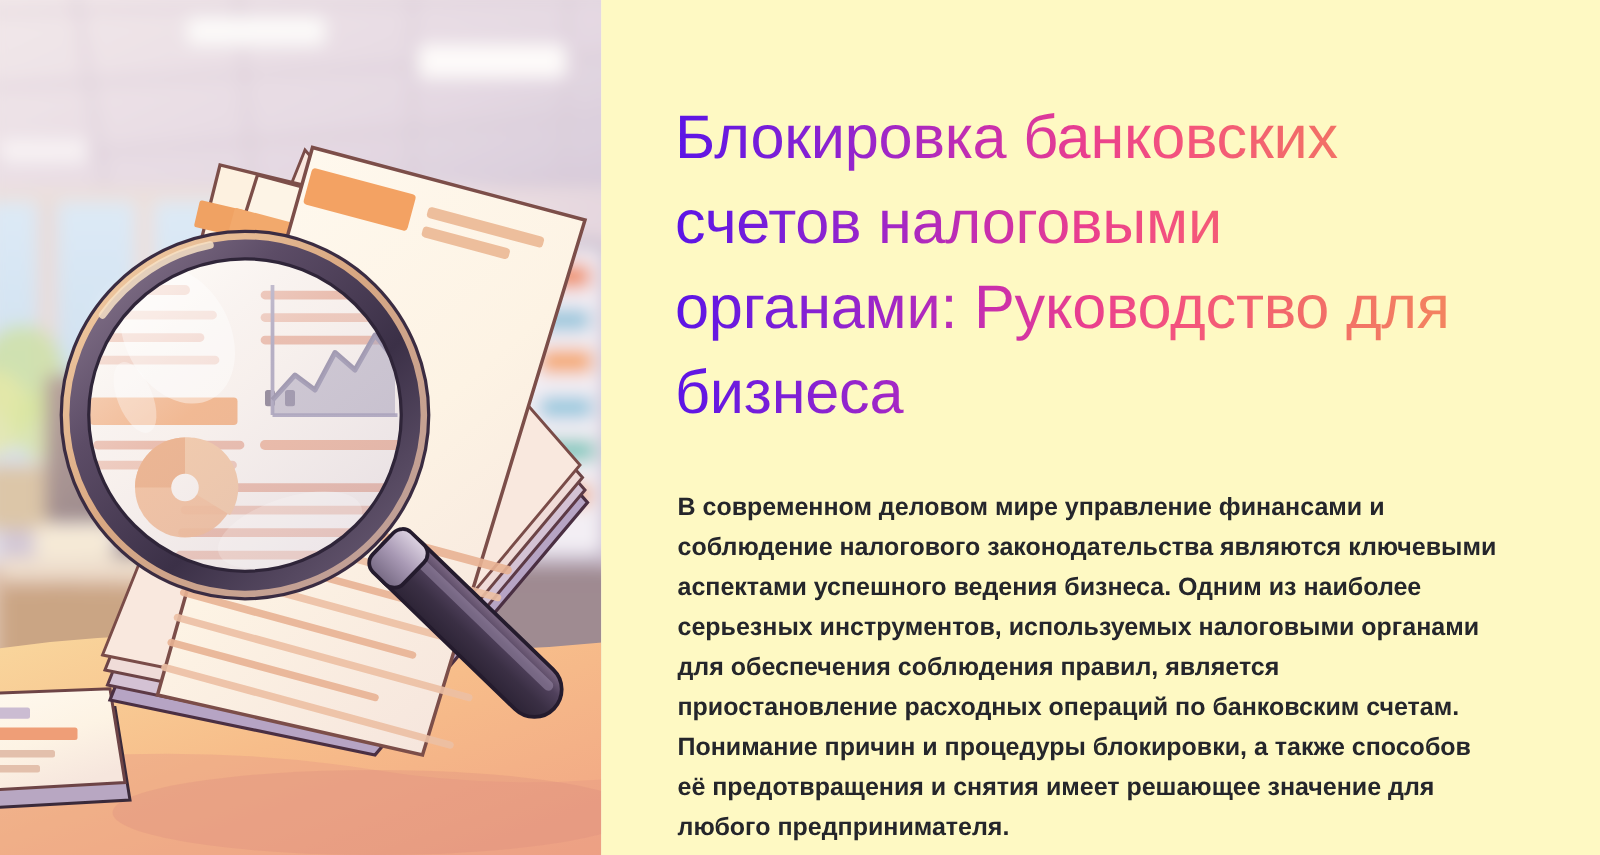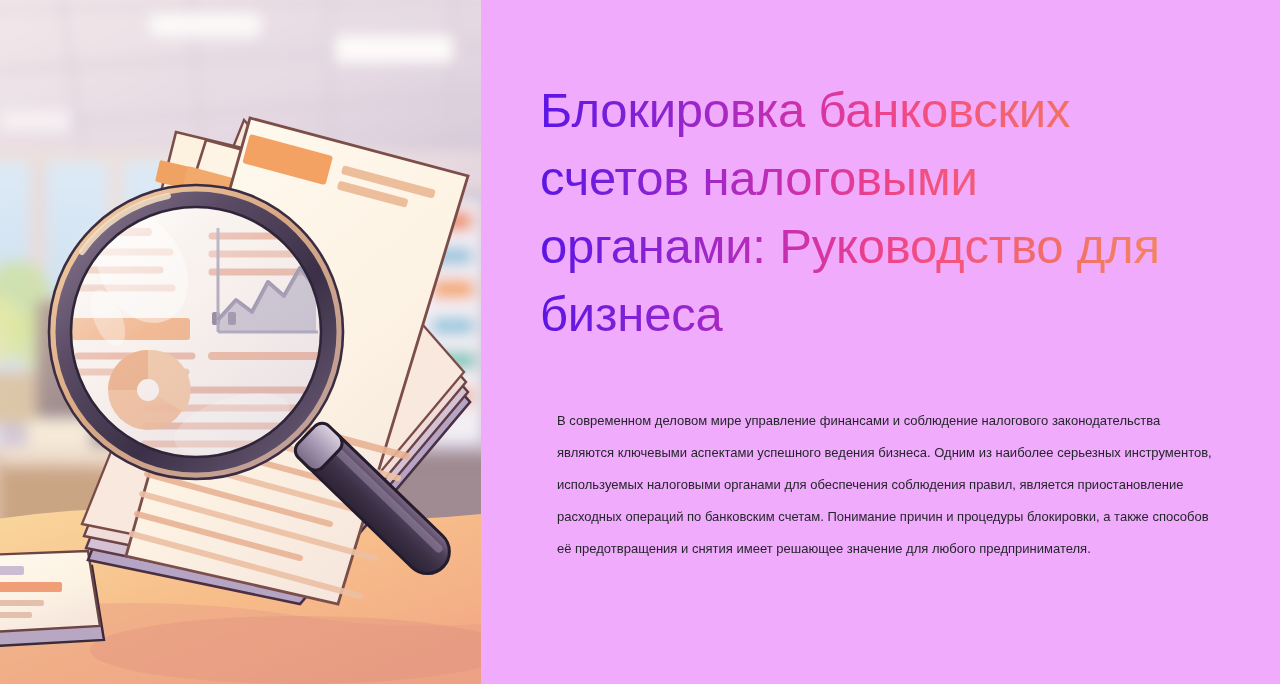--- a/index.html
+++ b/index.html
@@ -33,21 +33,21 @@
   .illo-svg {
     display: block;
     width: 481px;
     height: 684px;
   }
 
   
   .content {
     flex: 1 1 auto;
     height: 684px;
-    background: #f0abfc;
+    background: #fef9c3;
     position: relative;
     box-sizing: border-box;
     padding: 0;
   }
   .content-inner {
     position: absolute;
     left: 59px;
     top: 0;
     width: 662px;
   }
@@ -70,29 +70,29 @@
         #ea3f8e 53%,
         #f4557c 66%,
         #f26a6a 80%,
         #f3845f 100%);
     -webkit-background-clip: text;
     background-clip: text;
     color: transparent;
     -webkit-text-fill-color: transparent;
   }
   .body-copy {
-    margin: 17px;
+    margin: 2px;
     padding: 0;
     width: 660px;
     padding-top: 40px;
     font-family: "Liberation Sans", sans-serif;
-    font-size: 13px;
+    font-size: 20px;
     line-height: 32px;
     color: #25262b;
-    font-weight: 400;
+    font-weight: 700;
   }
 </style>
 </head>
 <body>
 
 <div class="page">
 
   <div class="illustration">
     <svg class="illo-svg" viewBox="0 0 481 684" xmlns="http://www.w3.org/2000/svg">
       <defs>

